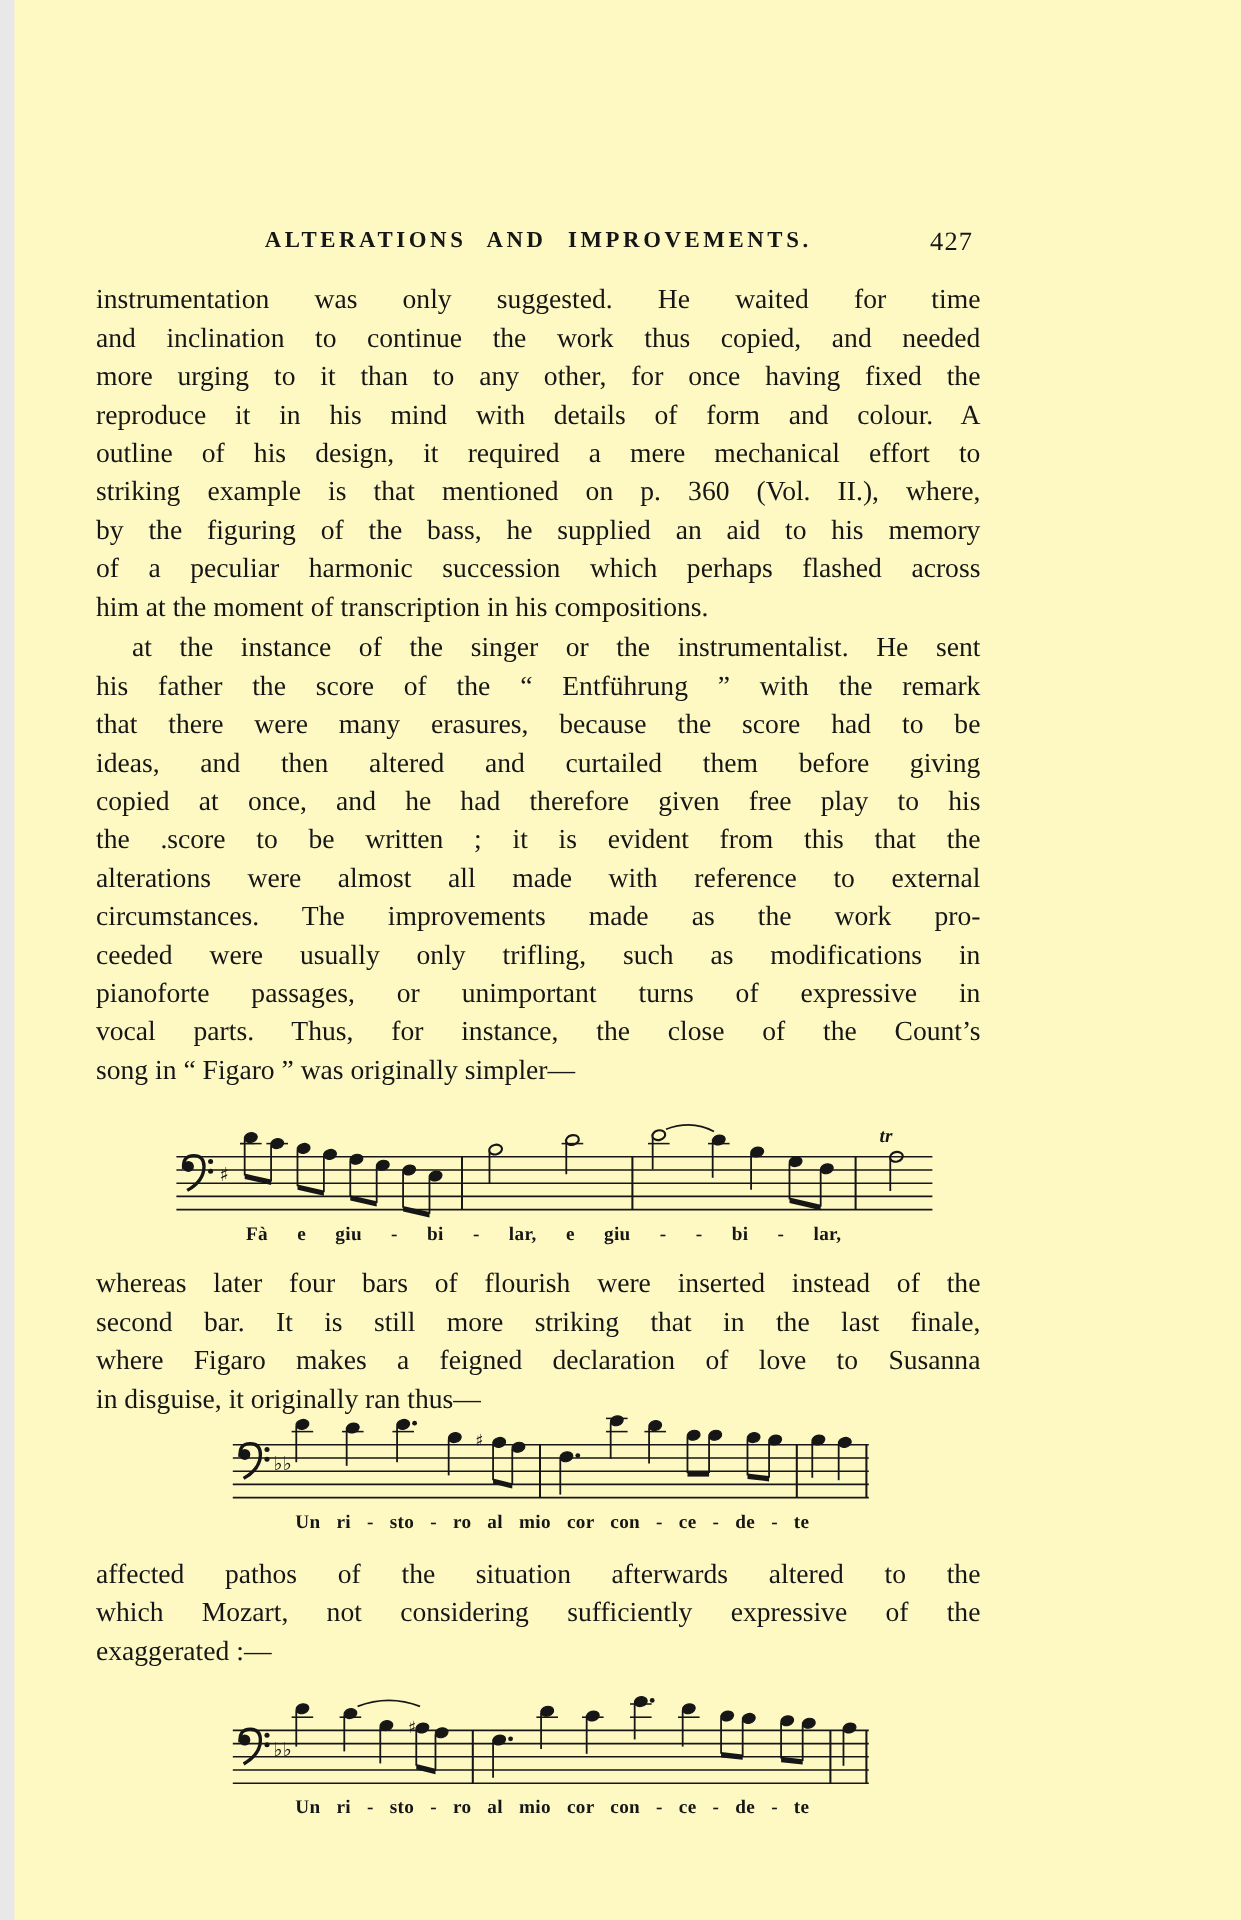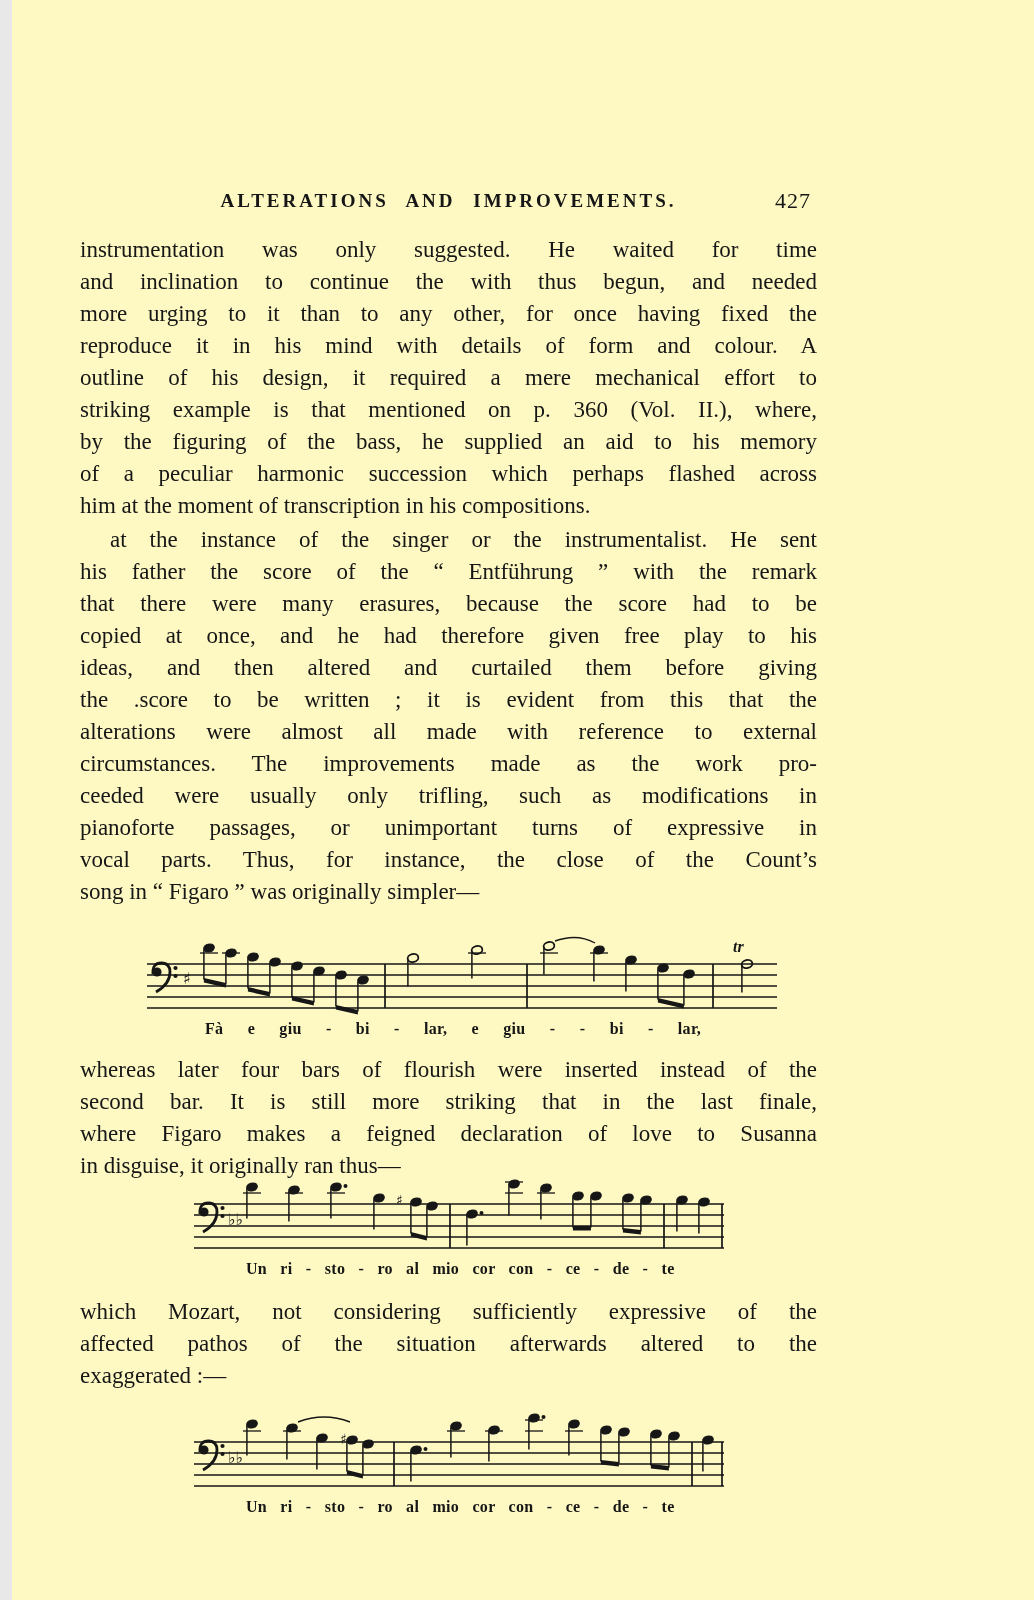--- a/index.html
+++ b/index.html
@@ -65,35 +65,35 @@
 
 <div class="page">
 
   <div class="running-head">
     <div class="head-title">ALTERATIONS AND IMPROVEMENTS.</div>
     <div class="page-num">427</div>
   </div>
 
   <div class="para" id="p1">
       <div class="line">instrumentation was only suggested.  He waited for time</div>
-      <div class="line">and inclination to continue the with thus begun, and needed</div>
+      <div class="line">and inclination to continue the work thus copied, and needed</div>
       <div class="line">more urging to it than to any other, for once having fixed the</div>
       <div class="line">reproduce it in his mind with details of form and colour.  A</div>
       <div class="line">outline of his design, it required a mere mechanical effort to</div>
       <div class="line">striking example is that mentioned on p. 360 (Vol. II.), where,</div>
       <div class="line">by the figuring of the bass, he supplied an aid to his memory</div>
       <div class="line">of a peculiar harmonic succession which perhaps flashed across</div>
       <div class="line para-end">him at the moment of transcription in his compositions.</div>
     </div>
   <div class="para indent-first" id="p2">
       <div class="line">at the instance of the singer or the instrumentalist.  He sent</div>
       <div class="line">his father the score of the “ Entführung ” with the remark</div>
       <div class="line">that there were many erasures, because the score had to be</div>
+      <div class="line">ideas, and then altered and curtailed them before giving</div>
       <div class="line">copied at once, and he had therefore given free play to his</div>
-      <div class="line">ideas, and then altered and curtailed them before giving</div>
       <div class="line">the .score to be written ; it is evident from this that the</div>
       <div class="line">alterations were almost all made with reference to external</div>
       <div class="line">circumstances.  The improvements made as the work pro-</div>
       <div class="line">ceeded were usually only trifling, such as modifications in</div>
       <div class="line">pianoforte passages, or unimportant turns of expressive in</div>
       <div class="line">vocal parts.  Thus, for instance, the close of the Count’s</div>
       <div class="line para-end">song in “ Figaro ” was originally simpler—</div>
     </div>
 
   <div class="music" id="m1">
@@ -211,22 +211,22 @@
           <path d="M216.9 54L232.9 58v4.5L216.9 58.5Z" fill="#161616"></path>
           <path d="M378.9 48L396.9 48v4.5L378.9 52.5Z" fill="#161616"></path>
           <path d="M428.9 50L446.9 52v4.5L428.9 54.5Z" fill="#161616"></path>
           <text x="202" y="27" font-size="14" font-family="&quot;DejaVu Sans&quot;,sans-serif">♯</text>
         </g>
     </svg>
     <div class="lyrics">Un ri - sto - ro al mio cor con - ce - de - te</div>
   </div>
 
   <div class="para" id="p4">
+      <div class="line">affected pathos of the situation afterwards altered to the</div>
       <div class="line">which Mozart, not considering sufficiently expressive of the</div>
-      <div class="line">affected pathos of the situation afterwards altered to the</div>
       <div class="line para-end">exaggerated :—</div>
     </div>
 
   <div class="music" id="m3">
     <svg class="staff" width="530" height="84" viewBox="0 0 530 84">
       <use href="#bclef" x="5" y="24"></use>
       <text class="ks" x="34" y="47">♭♭</text>
       <g>
           <path d="M0 26H530M0 37H530M0 48H530M0 59H530M0 70H530" stroke="#161616" stroke-width="1.3" fill="none"></path>
           <path d="M49 15h18" stroke="#161616" stroke-width="1.3"></path>

